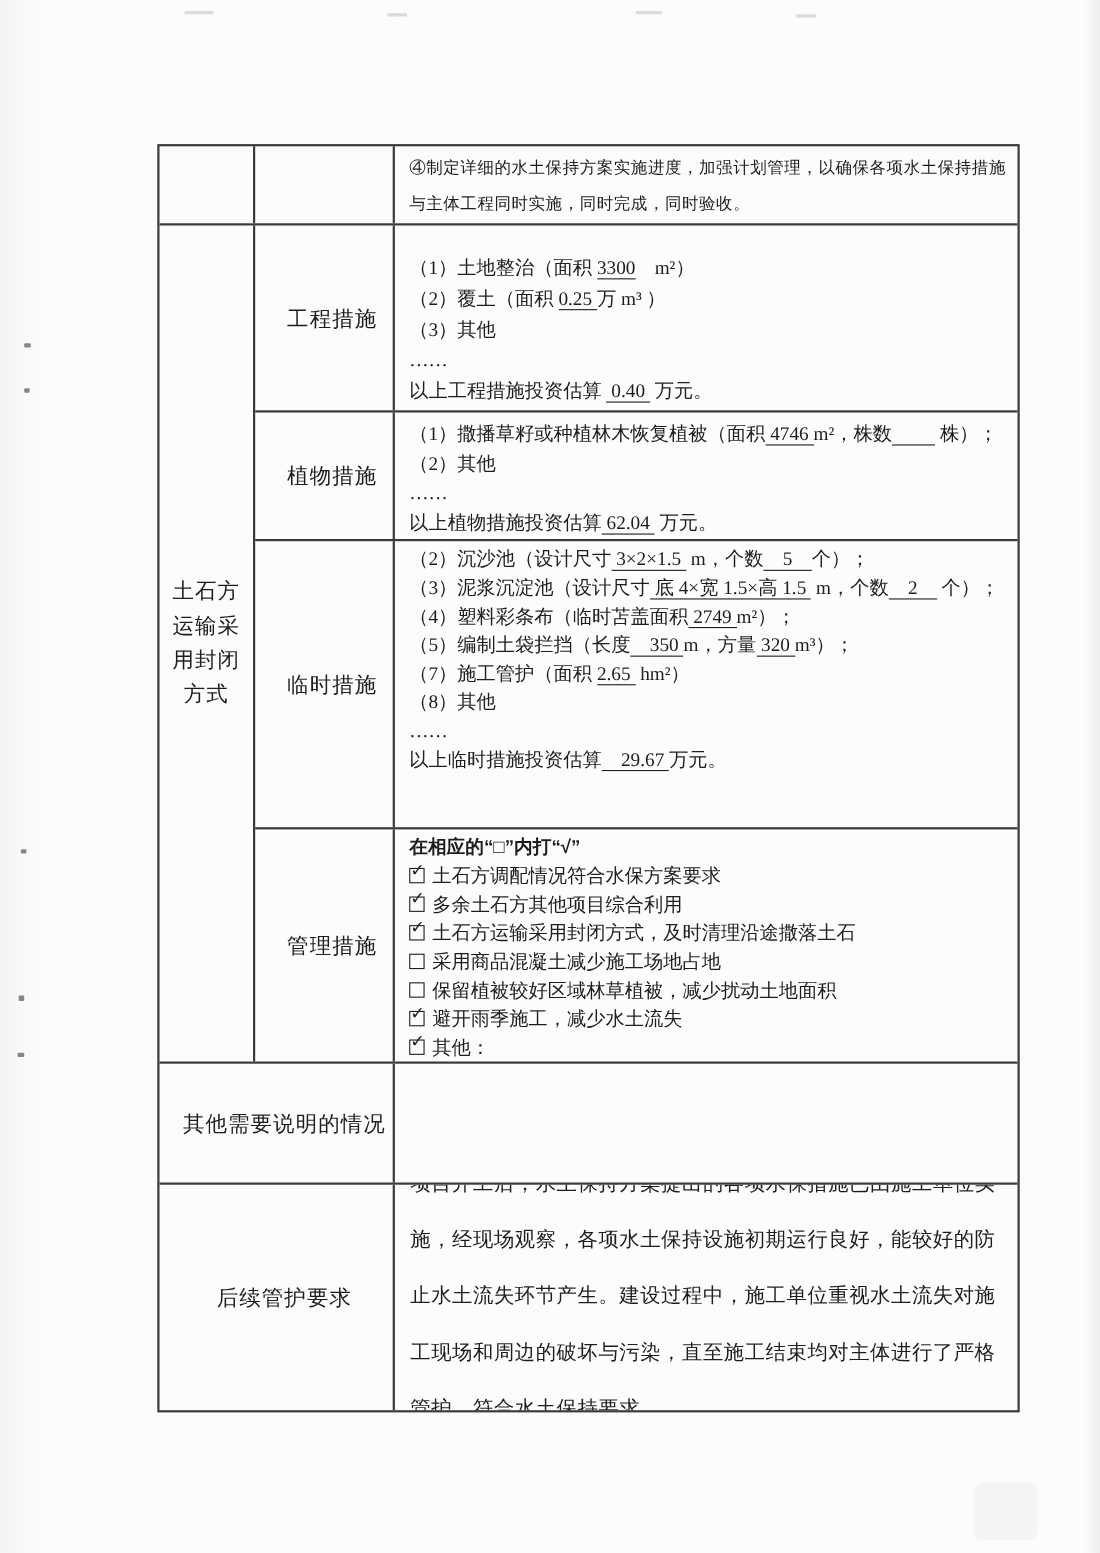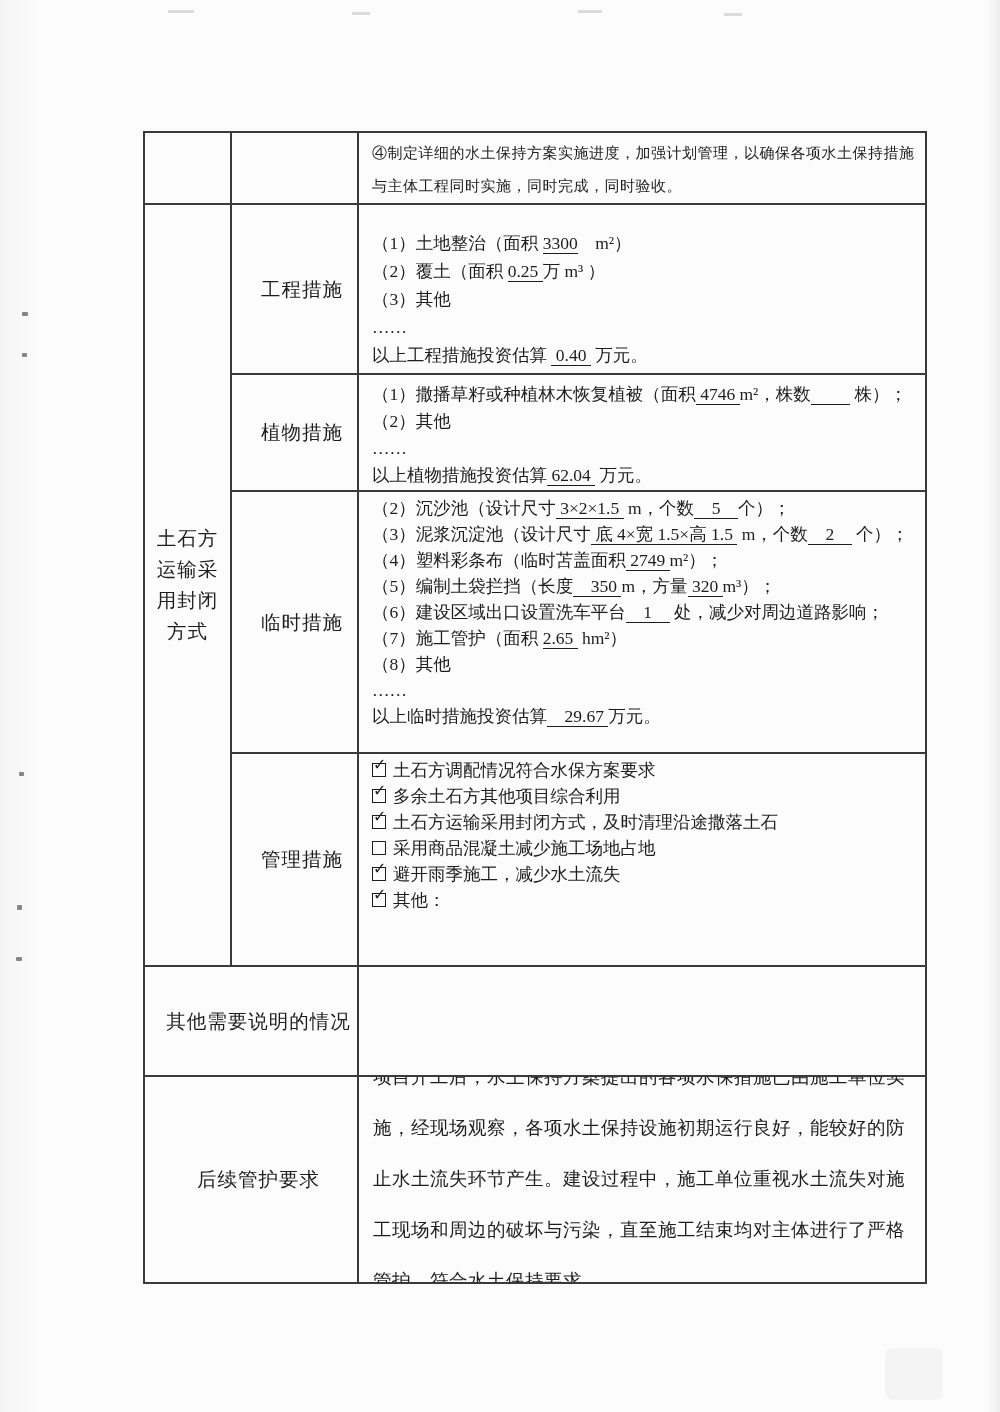--- a/index.html
+++ b/index.html
@@ -142,36 +142,37 @@
             </div>
         </div>
 
         <div class="subrow h-temp">
           <div class="cell c2 label-c">临时措施</div>
           <div class="cell c3 lines sec-temp">
               <div class="line"><span class="">（2）沉沙池（设计尺寸</span><span class="u"> 3×2×1.5 </span><span class=""> m，个数</span><span class="u">　5　</span><span class="">个）；</span></div>
               <div class="line"><span class="">（3）泥浆沉淀池（设计尺寸</span><span class="u"> 底 4×宽 1.5×高 1.5 </span><span class=""> m，个数</span><span class="u">　2　</span><span class=""> 个）；</span></div>
               <div class="line"><span class="">（4）塑料彩条布（临时苫盖面积</span><span class="u"> 2749 </span><span class="">m²）；</span></div>
               <div class="line"><span class="">（5）编制土袋拦挡（长度</span><span class="u">　350 </span><span class="">m，方量</span><span class="u"> 320 </span><span class="">m³）；</span></div>
-              <div class="line"><span class="">（6）建设区域出口设置洗车平台</span><span class="u">　1　</span><span class=""> 处，减少对周边道路影响；</span></div>
               <div class="line"><span class="">（7）施工管护（面积 </span><span class="u">2.65 </span><span class=""> hm²）</span></div>
               <div class="line"><span class="">（8）其他</span></div>
               <div class="line"><span class="">……</span></div>
               <div class="line"><span class="">以上临时措施投资估算</span><span class="u">　29.67 </span><span class="">万元。</span></div>
             </div>
         </div>
 
         <div class="subrow h-mgmt">
           <div class="cell c2 label-c">管理措施</div>
           <div class="cell c3 mgmt">
+            <div class="mgmt-header">在相应的“□”内打“√”</div>
             <div>
                 <div class="mgmt-item"><span class="cb"><span class="ck">✓</span></span><span>土石方调配情况符合水保方案要求</span></div>
                 <div class="mgmt-item"><span class="cb"><span class="ck">✓</span></span><span>多余土石方其他项目综合利用</span></div>
                 <div class="mgmt-item"><span class="cb"><span class="ck">✓</span></span><span>土石方运输采用封闭方式，及时清理沿途撒落土石</span></div>
                 <div class="mgmt-item"><span class="cb"></span><span>采用商品混凝土减少施工场地占地</span></div>
+                <div class="mgmt-item"><span class="cb"></span><span>保留植被较好区域林草植被，减少扰动土地面积</span></div>
                 <div class="mgmt-item"><span class="cb"><span class="ck">✓</span></span><span>避开雨季施工，减少水土流失</span></div>
                 <div class="mgmt-item"><span class="cb"><span class="ck">✓</span></span><span>其他：</span></div>
               </div>
           </div>
         </div>
 
       </div>
     </div>
 
     <div class="row r2">

